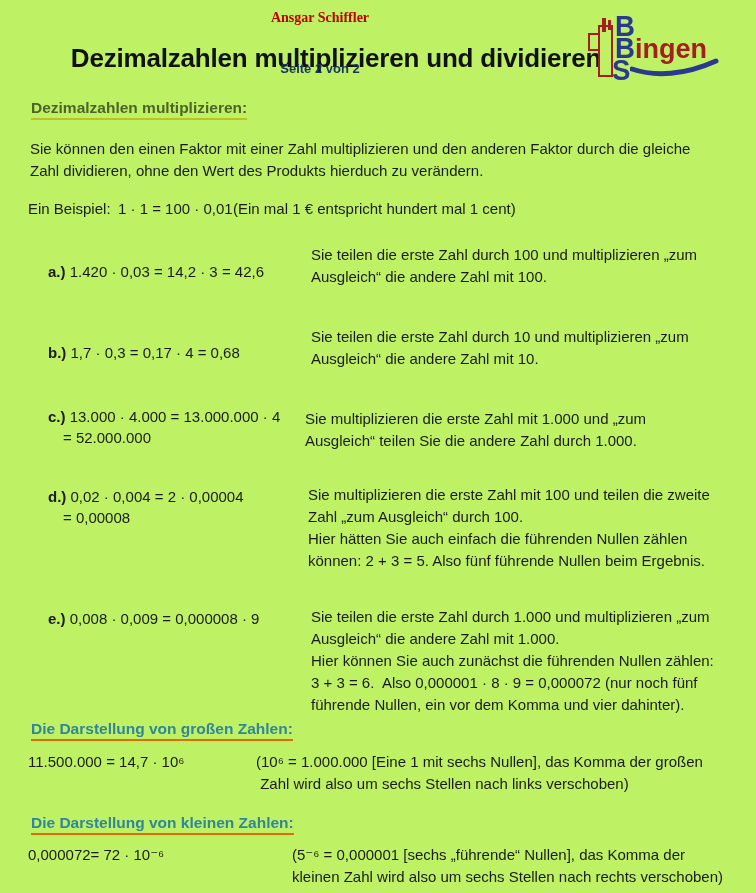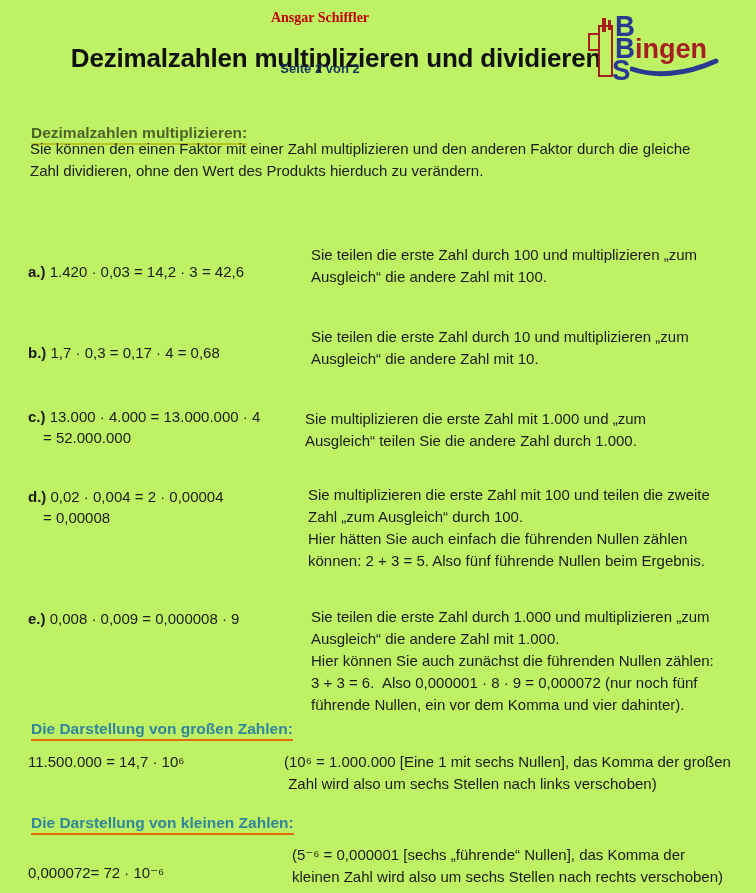--- a/index.html
+++ b/index.html
@@ -20,23 +20,23 @@
   .pageinfo{left:0;top:61px;width:640px;text-align:center;
     font-size:13px;font-weight:bold;color:var(--page-info-navy,#17365D);}
   
   .logo{left:588px;top:10px;width:132px;height:78px;}
   .logo .ltr{position:absolute;font-weight:bold;line-height:1;
     color:var(--logo-blue,#2B3990);font-size:30px;transform:scaleX(.92);transform-origin:left;}
   .logo .word{position:absolute;font-weight:bold;line-height:1;
     color:var(--logo-red,#A51E22);font-size:27px;letter-spacing:0;}
   
   .hdg{display:inline-block;font-weight:bold;font-size:15.5px;padding-bottom:1px;}
-  .hdg-green{color:var(--accent-green,#4F6228);border-bottom:2px solid var(--underline-yellow,#B9C421);margin-top:25px;}
+  .hdg-green{color:var(--accent-green,#4F6228);border-bottom:2px solid var(--underline-yellow,#B9C421);}
   .hdg-teal{color:var(--accent-teal,#31859C);border-bottom:2px solid var(--underline-orange,#E36C0A);}
-  .formula{line-height:21px;}
+  .formula{line-height:21px;margin-left:20px;}
   .formula .indent{padding-left:15px;}
   .expl{width:440px;}
 </style>
 </head>
 <body>
 
 <div class="page">
 
   <div class="abs author">Ansgar Schiffler</div>
   <h1 class="abs title">Dezimalzahlen multiplizieren und dividieren</h1>
@@ -58,20 +58,25 @@
     </svg>
   </div>
 
   <div class="abs" style="left:31px;top:99px">
     <span class="hdg hdg-green">Dezimalzahlen multiplizieren:</span>
   </div>
 
   <div class="abs pre" style="left:30px;top:138px;width:720px">Sie können den einen Faktor mit einer Zahl multiplizieren und den anderen Faktor durch die gleiche
 Zahl dividieren, ohne den Wert des Produkts hierduch zu verändern.</div>
 
+  <div class="abs" style="left:0;top:200px;height:22px;width:756px">
+    <span class="abs" style="left:28px">Ein Beispiel:</span>
+    <span class="abs" style="left:118px">1 · 1 = 100 · 0,01</span>
+    <span class="abs" style="left:233px">(Ein mal 1 € entspricht hundert mal 1 cent)</span>
+  </div>
 
   <div class="abs" style="left:0;top:244px;width:756px">
     <div class="abs formula" style="left:28px;top:17px">
       <span class="b">a.)</span>
       <span>1.420 · 0,03 = 14,2 · 3 = 42,6</span>
     </div>
     <div class="abs pre expl" style="left:311px;top:0">Sie teilen die erste Zahl durch 100 und multiplizieren „zum
 Ausgleich“ die andere Zahl mit 100.</div>
   </div>
 
@@ -122,26 +127,26 @@
 Hier können Sie auch zunächst die führenden Nullen zählen:
 3 + 3 = 6.  Also 0,000001 · 8 · 9 = 0,000072 (nur noch fünf
 führende Nullen, ein vor dem Komma und vier dahinter).</div>
   </div>
 
   <div class="abs" style="left:31px;top:720px">
     <span class="hdg hdg-teal">Die Darstellung von großen Zahlen:</span>
   </div>
   <div class="abs" style="left:0;top:751px;width:756px">
     <div class="abs" style="left:28px;top:2px">11.500.000 = 14,7 · 10⁶</div>
-    <div class="abs pre" style="left:284px;top:0;width:470px">(10⁶ = 1.000.000 [Eine 1 mit sechs Nullen], das Komma der großen
+    <div class="abs pre" style="left:256px;top:0;width:470px">(10⁶ = 1.000.000 [Eine 1 mit sechs Nullen], das Komma der großen
  Zahl wird also um sechs Stellen nach links verschoben)</div>
   </div>
 
   <div class="abs" style="left:31px;top:814px">
     <span class="hdg hdg-teal">Die Darstellung von kleinen Zahlen:</span>
   </div>
   <div class="abs" style="left:0;top:844px;width:756px">
-    <div class="abs" style="left:28px;top:20px">0,000072= 72 · 10⁻⁶</div>
+    <div class="abs" style="left:28px;top:2px">0,000072= 72 · 10⁻⁶</div>
     <div class="abs pre" style="left:292px;top:0;width:460px">(5⁻⁶ = 0,000001 [sechs „führende“ Nullen], das Komma der
 kleinen Zahl wird also um sechs Stellen nach rechts verschoben)</div>
   </div>
 
 </div>
 
 </body></html>

